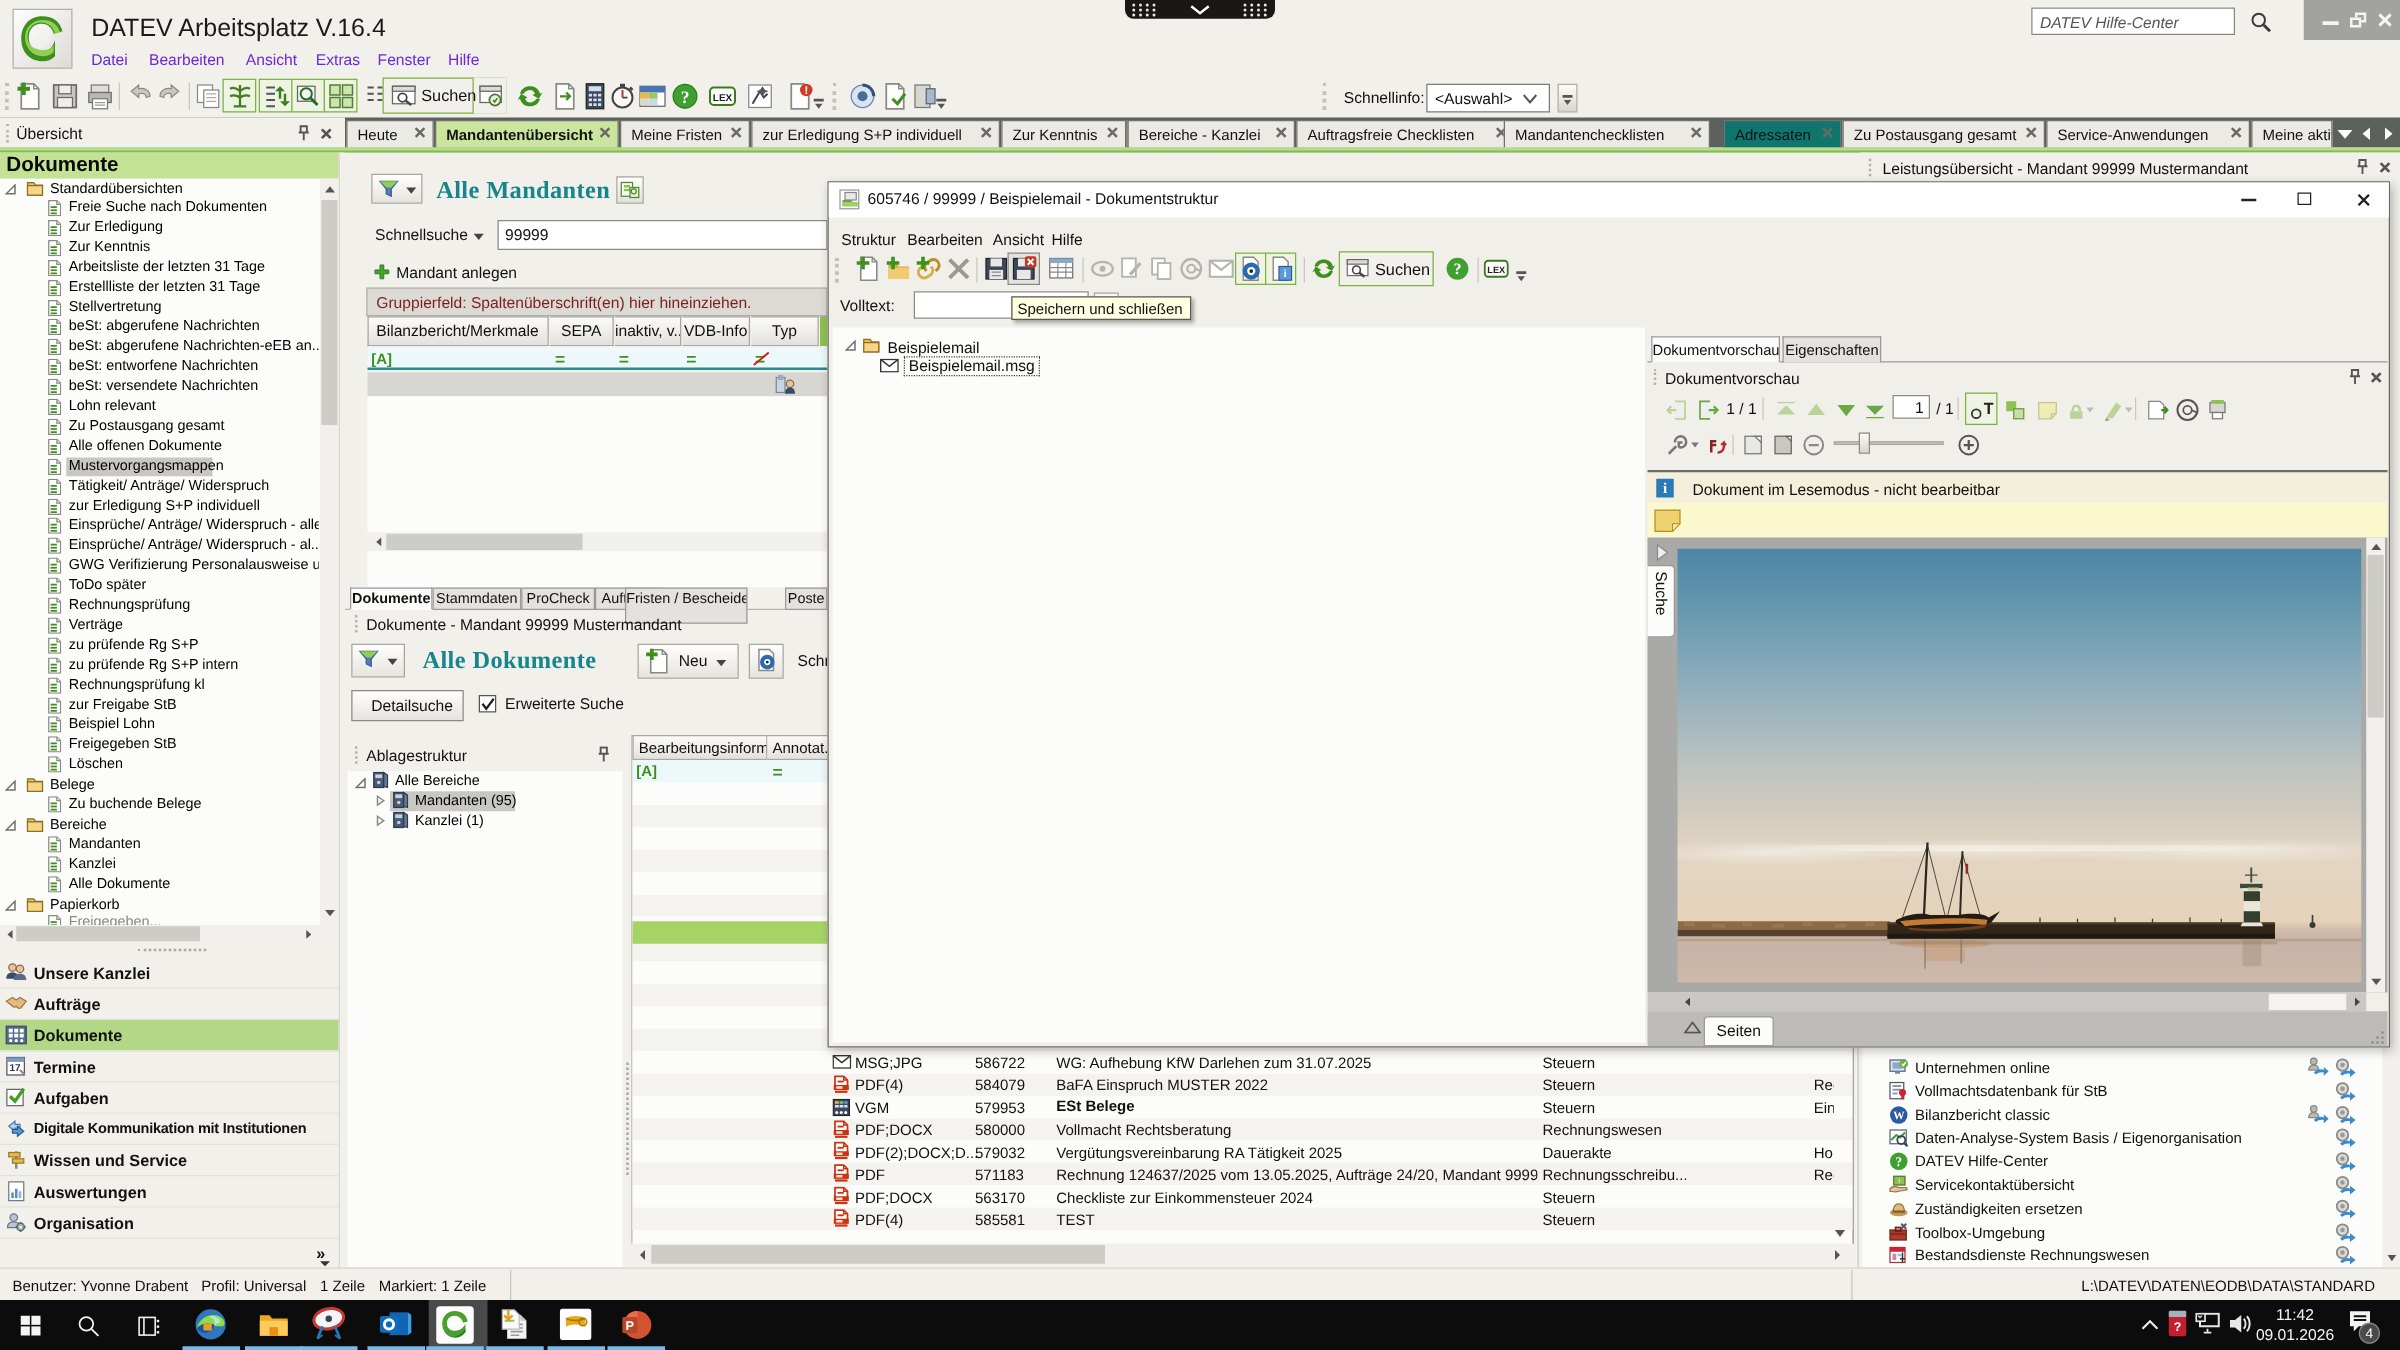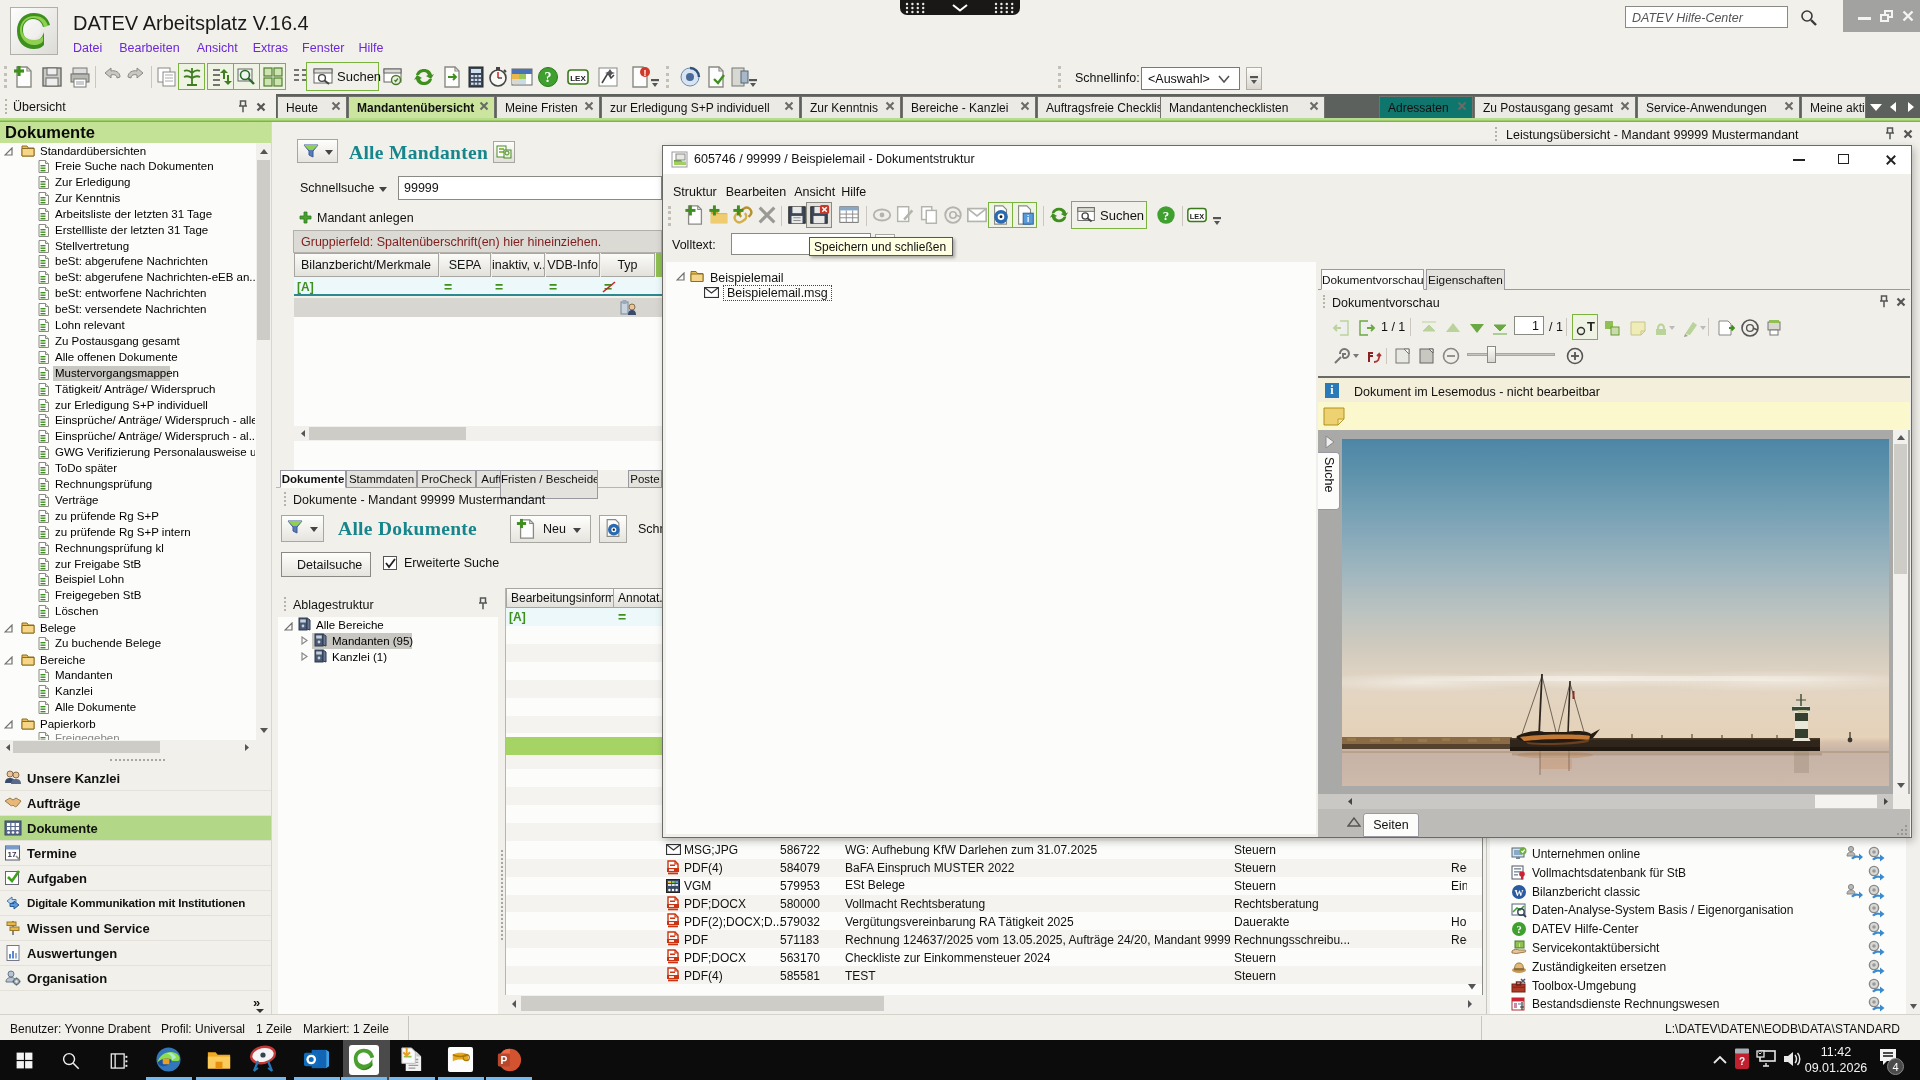--- a/index.html
+++ b/index.html
@@ -297,21 +297,21 @@
     <svg class="x" viewBox="0 0 10 10">
       <path d="M1.5 1.5 L8.5 8.5 M8.5 1.5 L1.5 8.5" stroke="#6a6a66" stroke-width="2"></path>
     </svg>
   </div>
 <div class="tab ell" style="left:1037px;width:175px;background:#eceae5;">
     <span class="t">Auftragsfreie Checklisten</span>
     <svg class="x" viewBox="0 0 10 10">
       <path d="M1.5 1.5 L8.5 8.5 M8.5 1.5 L1.5 8.5" stroke="#6a6a66" stroke-width="2"></path>
     </svg>
   </div>
-<div class="tab ell" style="left:1160px;width:165px;background:#eceae5;">
+<div class="tab ell" style="left:1203px;width:165px;background:#eceae5;">
     <span class="t">Mandantenchecklisten</span>
     <svg class="x" viewBox="0 0 10 10">
       <path d="M1.5 1.5 L8.5 8.5 M8.5 1.5 L1.5 8.5" stroke="#6a6a66" stroke-width="2"></path>
     </svg>
   </div>
 <div class="tab ell" style="left:1379px;width:94px;background:#0f766e;">
     <span class="t">Adressaten</span>
     <svg class="x" viewBox="0 0 10 10">
       <path d="M1.5 1.5 L8.5 8.5 M8.5 1.5 L1.5 8.5" stroke="#6a6a66" stroke-width="2"></path>
     </svg>
@@ -963,36 +963,36 @@
       <rect x="9.4" y="5" width="2.6" height="2"></rect>
     </g>
     <g fill="#fff">
       <circle cx="3.4" cy="11" r="1.2"></circle>
       <circle cx="7" cy="11" r="1.2"></circle>
       <circle cx="10.6" cy="11" r="1.2"></circle>
     </g>
   </svg>
 <div class="srow" style="left:684px;top:879.1px;">VGM</div>
 <div class="srow" style="left:780px;top:879.1px;">579953</div>
-<div class="srow ell" style="left:845px;top:878px;max-width:385px;">ESt Belege</div>
+<div class="srow ell" style="left:845px;top:878px;max-width:385px;font-weight:bold;">ESt Belege</div>
 <div class="srow ell" style="left:1234px;top:879.1px;max-width:115px;">Steuern</div>
 <div class="srow ell" style="left:1451px;top:879.1px;width:16px;">Einl</div>
 <div class="abs" style="left:506px;top:894.5px;width:976px;height:17.9px;background:#f4f3ef;"></div>
 <svg class="abs" style="left:666px;top:895.5px" width="14" height="15" viewBox="0 0 14 15">
     <path d="M2 1 h7 l3 3 v7 H2 Z" fill="#fff" stroke="#cc3311" stroke-width="1.4"></path>
     <path d="M9 1 v3 h3" fill="none" stroke="#cc3311" stroke-width="1.2"></path>
     <rect x="4" y="4.5" width="5" height="1.5" fill="#cc3311"></rect>
     <rect x="1" y="8" width="12" height="4" fill="#cc3311"></rect>
     <rect x="3" y="9" width="5" height="2" fill="#fff" opacity="0.85"></rect>
     <rect x="2" y="12.5" width="10" height="1.8" fill="#cc3311"></rect>
   </svg>
 <div class="srow" style="left:684px;top:897.0px;">PDF;DOCX</div>
 <div class="srow" style="left:780px;top:897.0px;">580000</div>
 <div class="srow ell" style="left:845px;top:897.0px;max-width:385px;">Vollmacht Rechtsberatung</div>
-<div class="srow ell" style="left:1234px;top:897.0px;max-width:115px;">Rechtsberatung</div>
+<div class="srow ell" style="left:1234px;top:897.0px;max-width:115px;">Rechnungswesen</div>
 <div class="abs" style="left:506px;top:912.4px;width:976px;height:17.9px;background:#fcfcfa;"></div>
 <svg class="abs" style="left:666px;top:913.4px" width="14" height="15" viewBox="0 0 14 15">
     <path d="M2 1 h7 l3 3 v7 H2 Z" fill="#fff" stroke="#cc3311" stroke-width="1.4"></path>
     <path d="M9 1 v3 h3" fill="none" stroke="#cc3311" stroke-width="1.2"></path>
     <rect x="4" y="4.5" width="5" height="1.5" fill="#cc3311"></rect>
     <rect x="1" y="8" width="12" height="4" fill="#cc3311"></rect>
     <rect x="3" y="9" width="5" height="2" fill="#fff" opacity="0.85"></rect>
     <rect x="2" y="12.5" width="10" height="1.8" fill="#cc3311"></rect>
   </svg>
 <div class="srow" style="left:684px;top:914.9px;">PDF(2);DOCX;D...</div>

